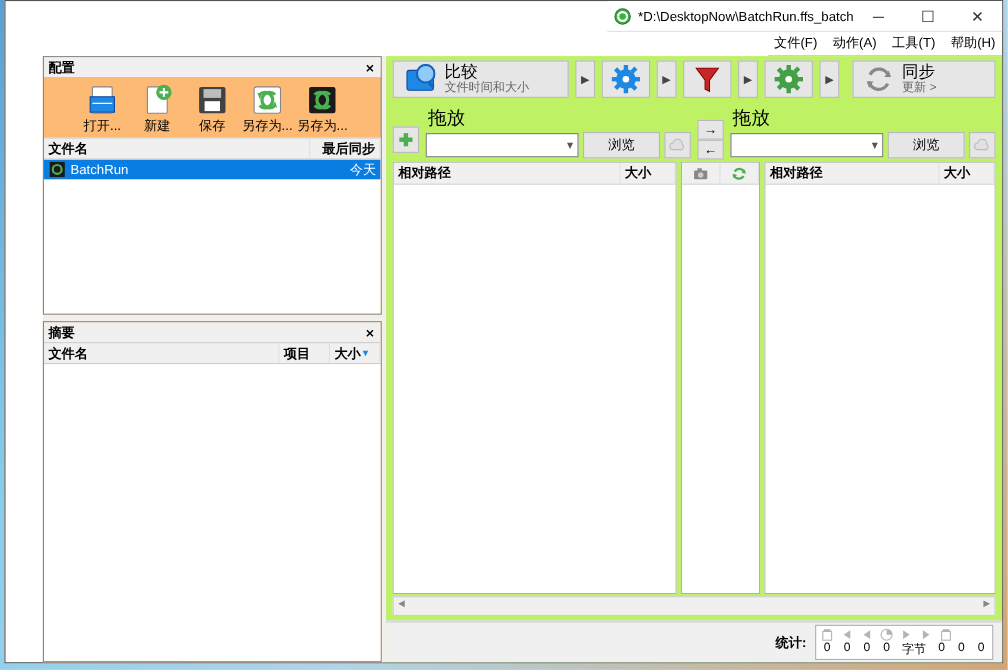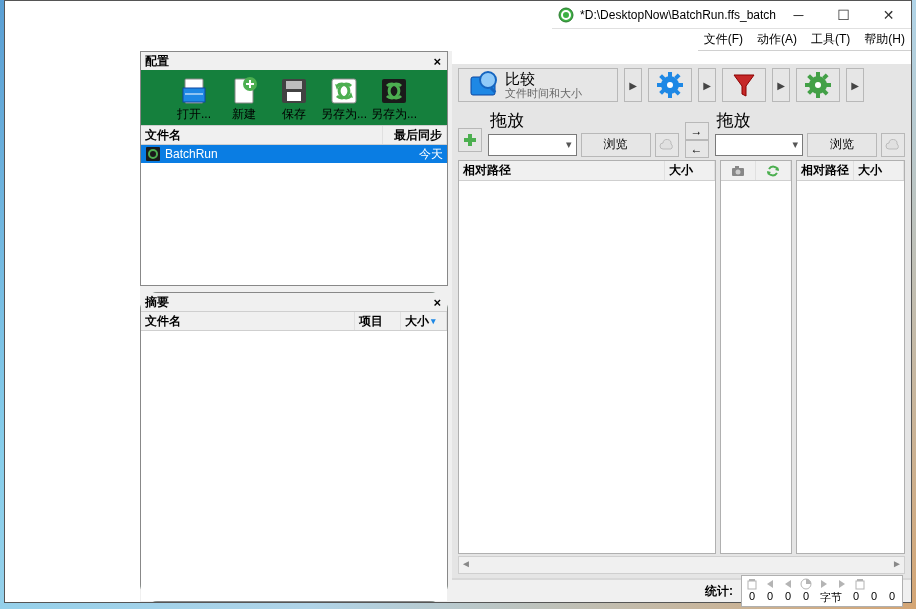--- a/index.html
+++ b/index.html
@@ -64,21 +64,21 @@
   
   .leftcol {
     width: 312px;
     display: flex;
     flex-direction: column;
     border-right: 4px solid #f0f0f0;
     background: #f0f0f0;
     min-height: 0;
   }
   .panel {
-    background: #15803d;
+    background: #fdba74;
     border: 1px solid #888;
     margin: 0;
     display: flex;
     flex-direction: column;
   }
   .panel-header {
     height: 18px;
     background: #f0f0f0;
     display: flex;
     align-items: center;
@@ -123,31 +123,30 @@
     align-items: center;
     padding: 0 4px;
   }
   .row.sel {
     background: #0a7de3;
     color: #fff;
   }
   .row .ic { width: 16px; height: 16px; margin-right: 4px; display:flex;align-items:center;justify-content:center;}
   .config-panel { flex: 0 0 auto; }
   .config-list { height: 140px; background:#fff; overflow:hidden;}
-  .summary-panel { flex: 1; margin-top: 6px; min-height:0;border-radius:18px;}
+  .summary-panel { flex: 1; margin-top: 6px; min-height:0;}
   .summary-body { flex:1; background:#fff;}
 
   
   .rightcol {
     flex: 1;
     display: flex;
     flex-direction: column;
-    background: #e5e5e5;
+    background: #bef264;
     min-height:0;
-    margin-top:13px;
   }
   .big-toolbar {
     height: 42px;
     display: flex;
     gap: 6px;
     padding: 4px 6px;
     align-items: stretch;
   }
   .bigbtn {
     background: #e6e6e6;
@@ -236,21 +235,21 @@
     position:relative;
   }
   .hscroll-strip::before {
     content:"◄"; position:absolute; left:2px; top:1px; font-size:10px; color:#888;
   }
   .hscroll-strip::after {
     content:"►"; position:absolute; right:2px; top:1px; font-size:10px; color:#888;
   }
 
   .statusbar {
-    height: 24px;
+    height: 38px;
     border-top: 2px solid #d8d8d8;
     display:flex;
     align-items: center;
     justify-content: flex-end;
     padding: 0 8px;
     gap: 8px;
     background:#f0f0f0;
     margin-top: 4px;
   }
   .stats-label { font-weight:bold; }
@@ -451,20 +450,34 @@
                   <rect x="3" y="3" width="5" height="4" transform="rotate(45 5 5)"></rect>
                   <rect x="18" y="18" width="5" height="4" transform="rotate(45 20 20)"></rect>
                   <rect x="18" y="3" width="5" height="4" transform="rotate(-45 20 5)"></rect>
                   <rect x="3" y="18" width="5" height="4" transform="rotate(-45 5 20)"></rect>
                 </g>
               </svg>
           </span>
         </div>
         <div class="arrow-slim">▶</div>
         <div style="flex:1"></div>
+        <div class="bigbtn wide" style="flex:0 0 130px">
+          <span>
+            <svg width="26" height="26">
+                <path d="M5 9 A9 9 0 0 1 22 11" fill="none" stroke="#888" stroke-width="3"></path>
+                <path d="M21 17 A9 9 0 0 1 4 15" fill="none" stroke="#888" stroke-width="3"></path>
+                <path d="M22 5 l2 6 -6 0z" fill="#888"></path>
+                <path d="M4 21 l-2-6 6 0z" fill="#888"></path>
+              </svg>
+          </span>
+          <span class="txt">
+            <span class="t1">同步</span>
+            <span class="t2">更新 &gt;</span>
+          </span>
+        </div>
       </div>
 
       <div class="path-row">
         <div class="sqbtn" style="margin-top:16px">
           <svg width="14" height="14">
               <rect x="5" y="1" width="4" height="12" fill="#4caf50"></rect>
               <rect x="1" y="5" width="12" height="4" fill="#4caf50"></rect>
             </svg>
         </div>
         <div class="path-block">

